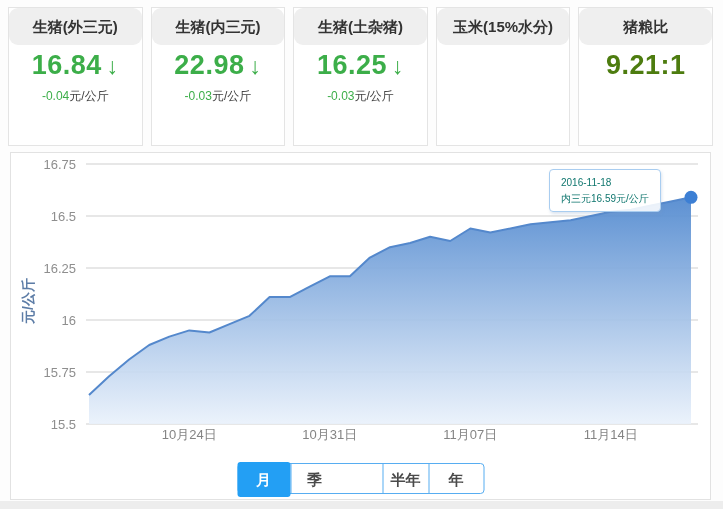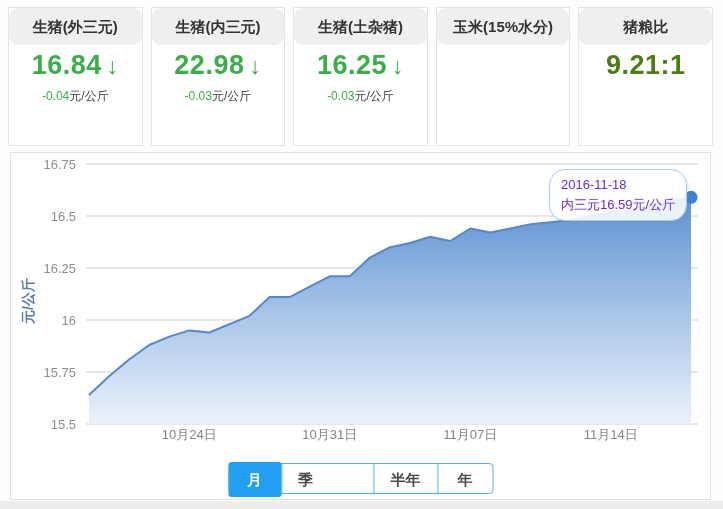--- a/index.html
+++ b/index.html
@@ -17,31 +17,31 @@
   .card.plain .value-row { color:#4d7c0f; }
   .delta { margin-top:7px; font-size:12px; color:#3f3f3f; white-space:nowrap; }
   .delta .g { color:#3cae49; }
 
   
   .panel { position:absolute; left:10px; top:152px; width:701px; height:348px; background:#fff; border:1px solid #e2e2e2; }
   .chart-box { position:absolute; left:0; top:0; width:699px; height:310px; }
   .chart-box svg { display:block; }
   svg text { font-family:"Liberation Sans","DejaVu Sans",sans-serif; }
 
-  .tooltip { position:absolute; left:538px; top:16px; padding:5px 11px; border:1px solid #a9cdf0; border-radius:16px;
-             background:rgba(255,255,255,.88); font-size:13px; color:#6d28d9; line-height:1.55; white-space:nowrap;
+  .tooltip { position:absolute; left:538px; top:16px; padding:5px 11px; border:1px solid #a9cdf0; border-radius:4px;
+             background:rgba(255,255,255,.88); font-size:10px; color:#0f766e; line-height:1.55; white-space:nowrap;
              box-shadow:1px 2px 3px rgba(120,150,190,.25); z-index:3; }
 
   
   .tabs { position:absolute; left:50%; top:310px; transform:translateX(-50%); display:flex; height:31px;
           border:1px solid #57adf1; border-radius:4px; background:#fff; }
   .tab { line-height:31px; text-align:center; font-size:15px; font-weight:bold; color:#4a4a4a; cursor:pointer;
          border-left:1px solid #57adf1; }
   .tab:first-child { border-left:none; }
-  .tab:nth-child(1){ width:53px; } .tab:nth-child(2){ width:48px; } .tab:nth-child(3){ width:64px;margin-left:44px; } .tab:nth-child(4){ width:55px; }
+  .tab:nth-child(1){ width:53px; } .tab:nth-child(2){ width:48px; } .tab:nth-child(3){ width:46px;margin-left:44px; } .tab:nth-child(4){ width:55px; }
   .tab.active { background:#239ff4; color:#fff; margin:-2px 0 -2px -1px; height:35px; line-height:35px; border-radius:3px; border-left:none; }
 
   .footer-strip { position:absolute; left:0; top:501px; width:100%; height:8px; background:#ededed; }
 </style>
 </head>
 <body>
 
 <div class="page">
 
   <div class="cards">

